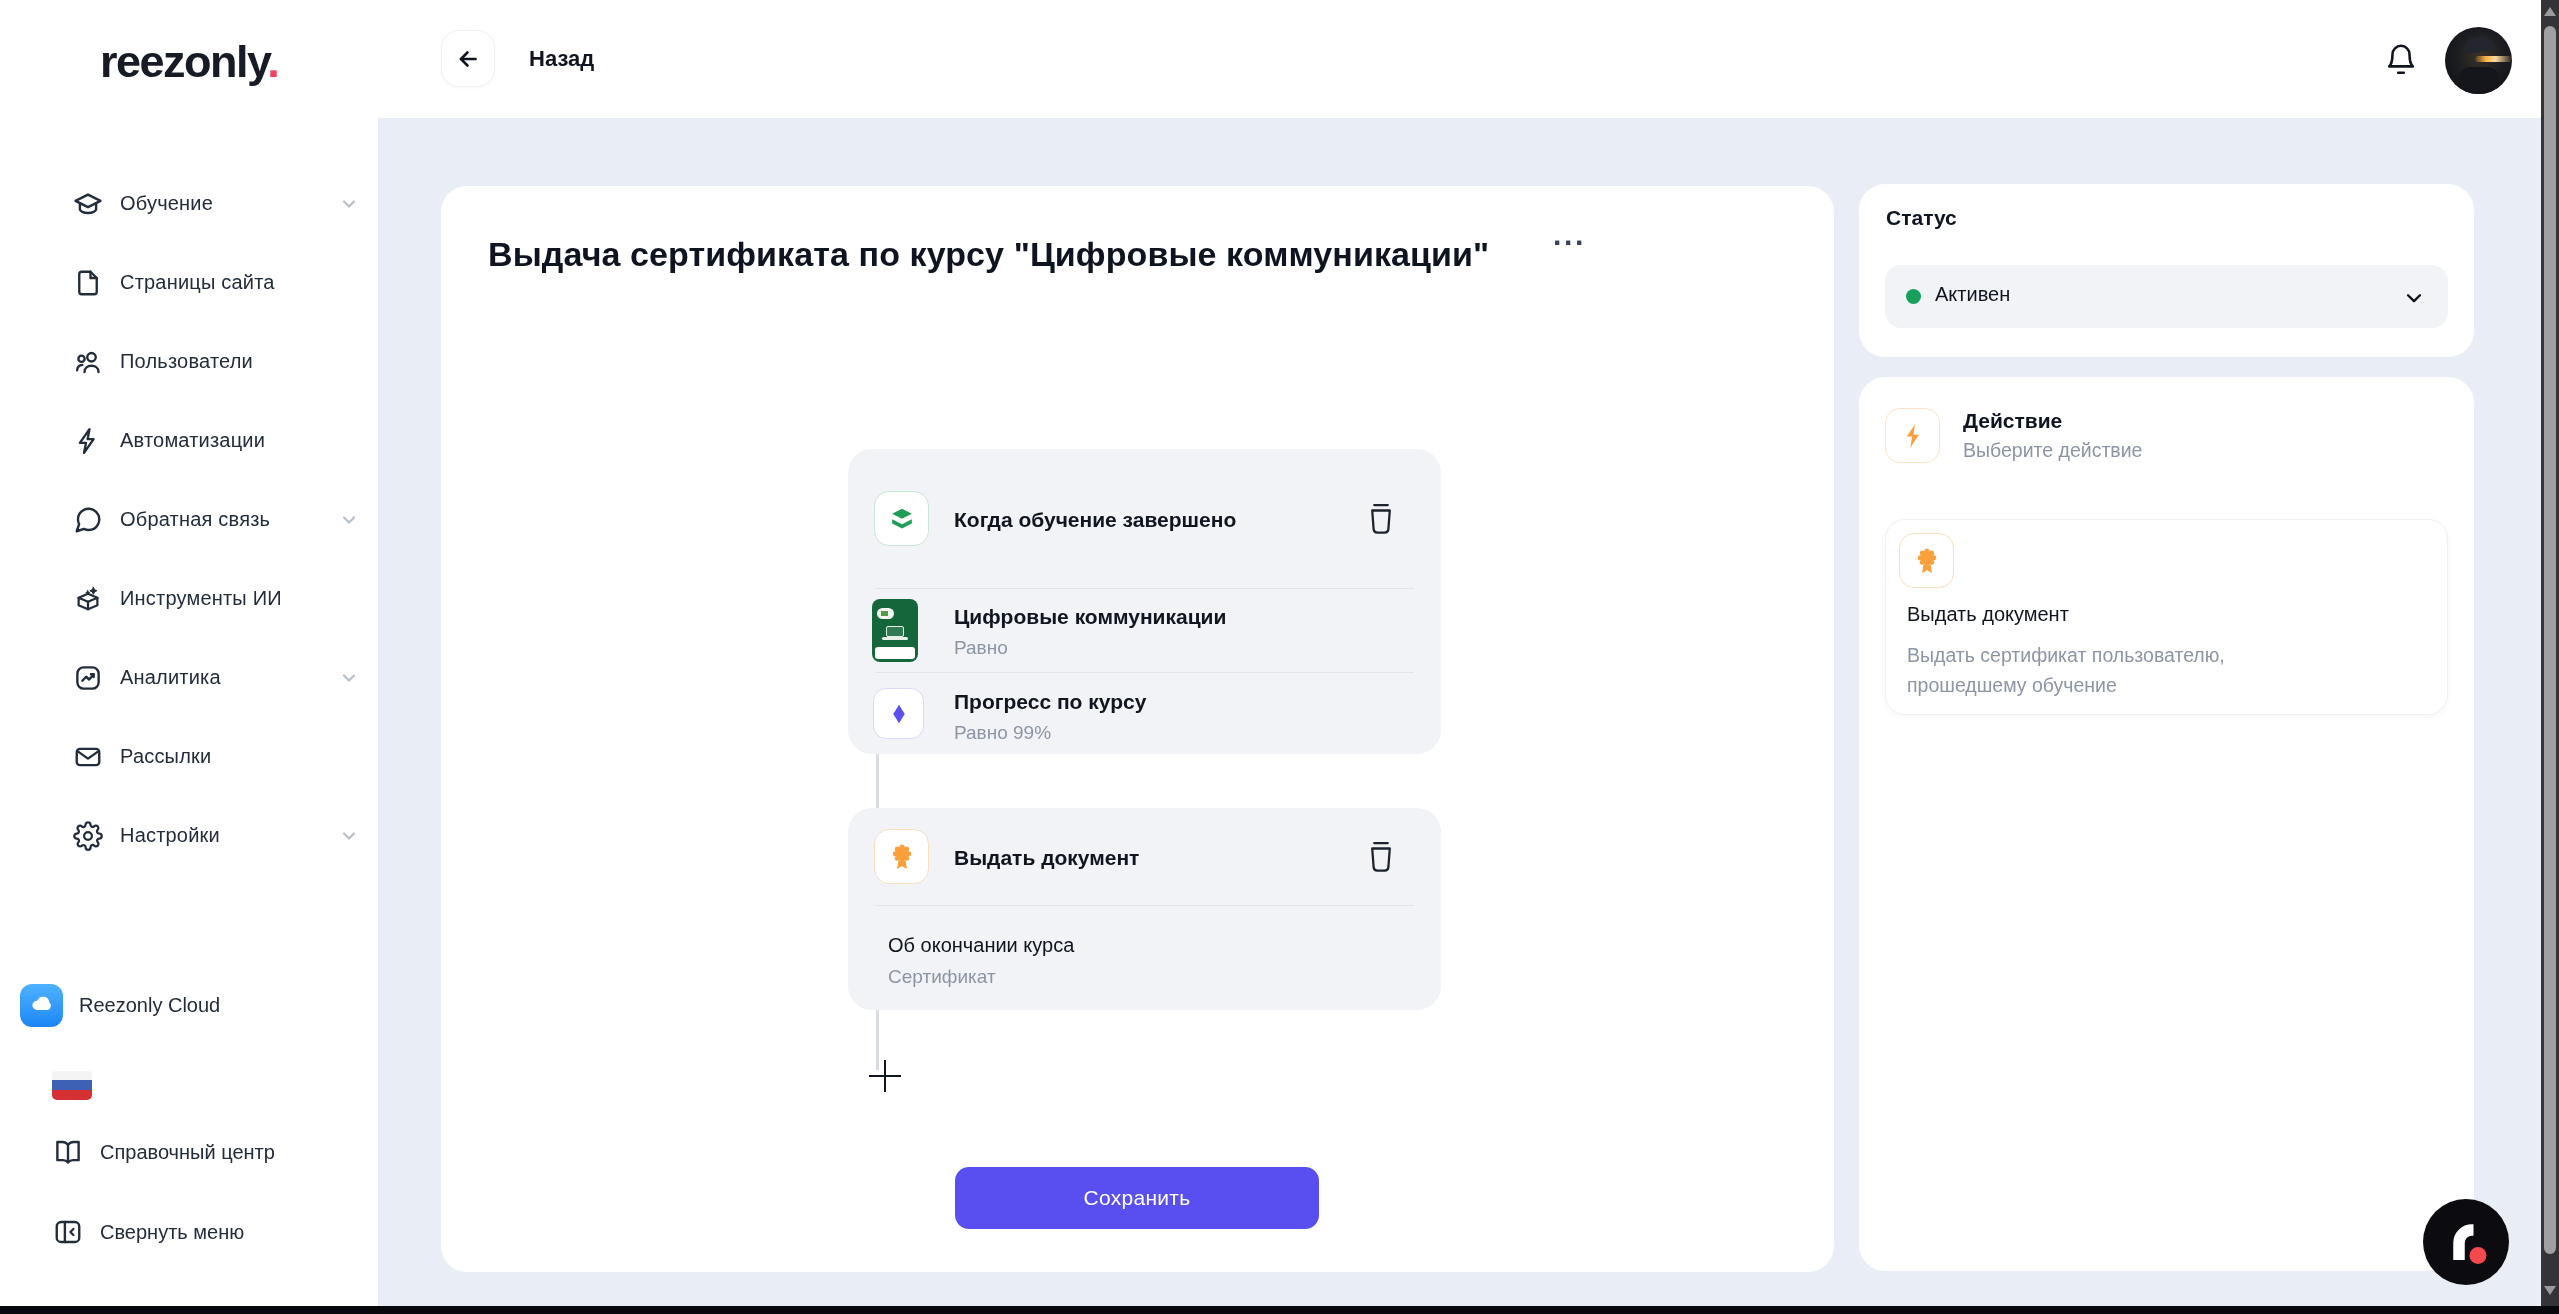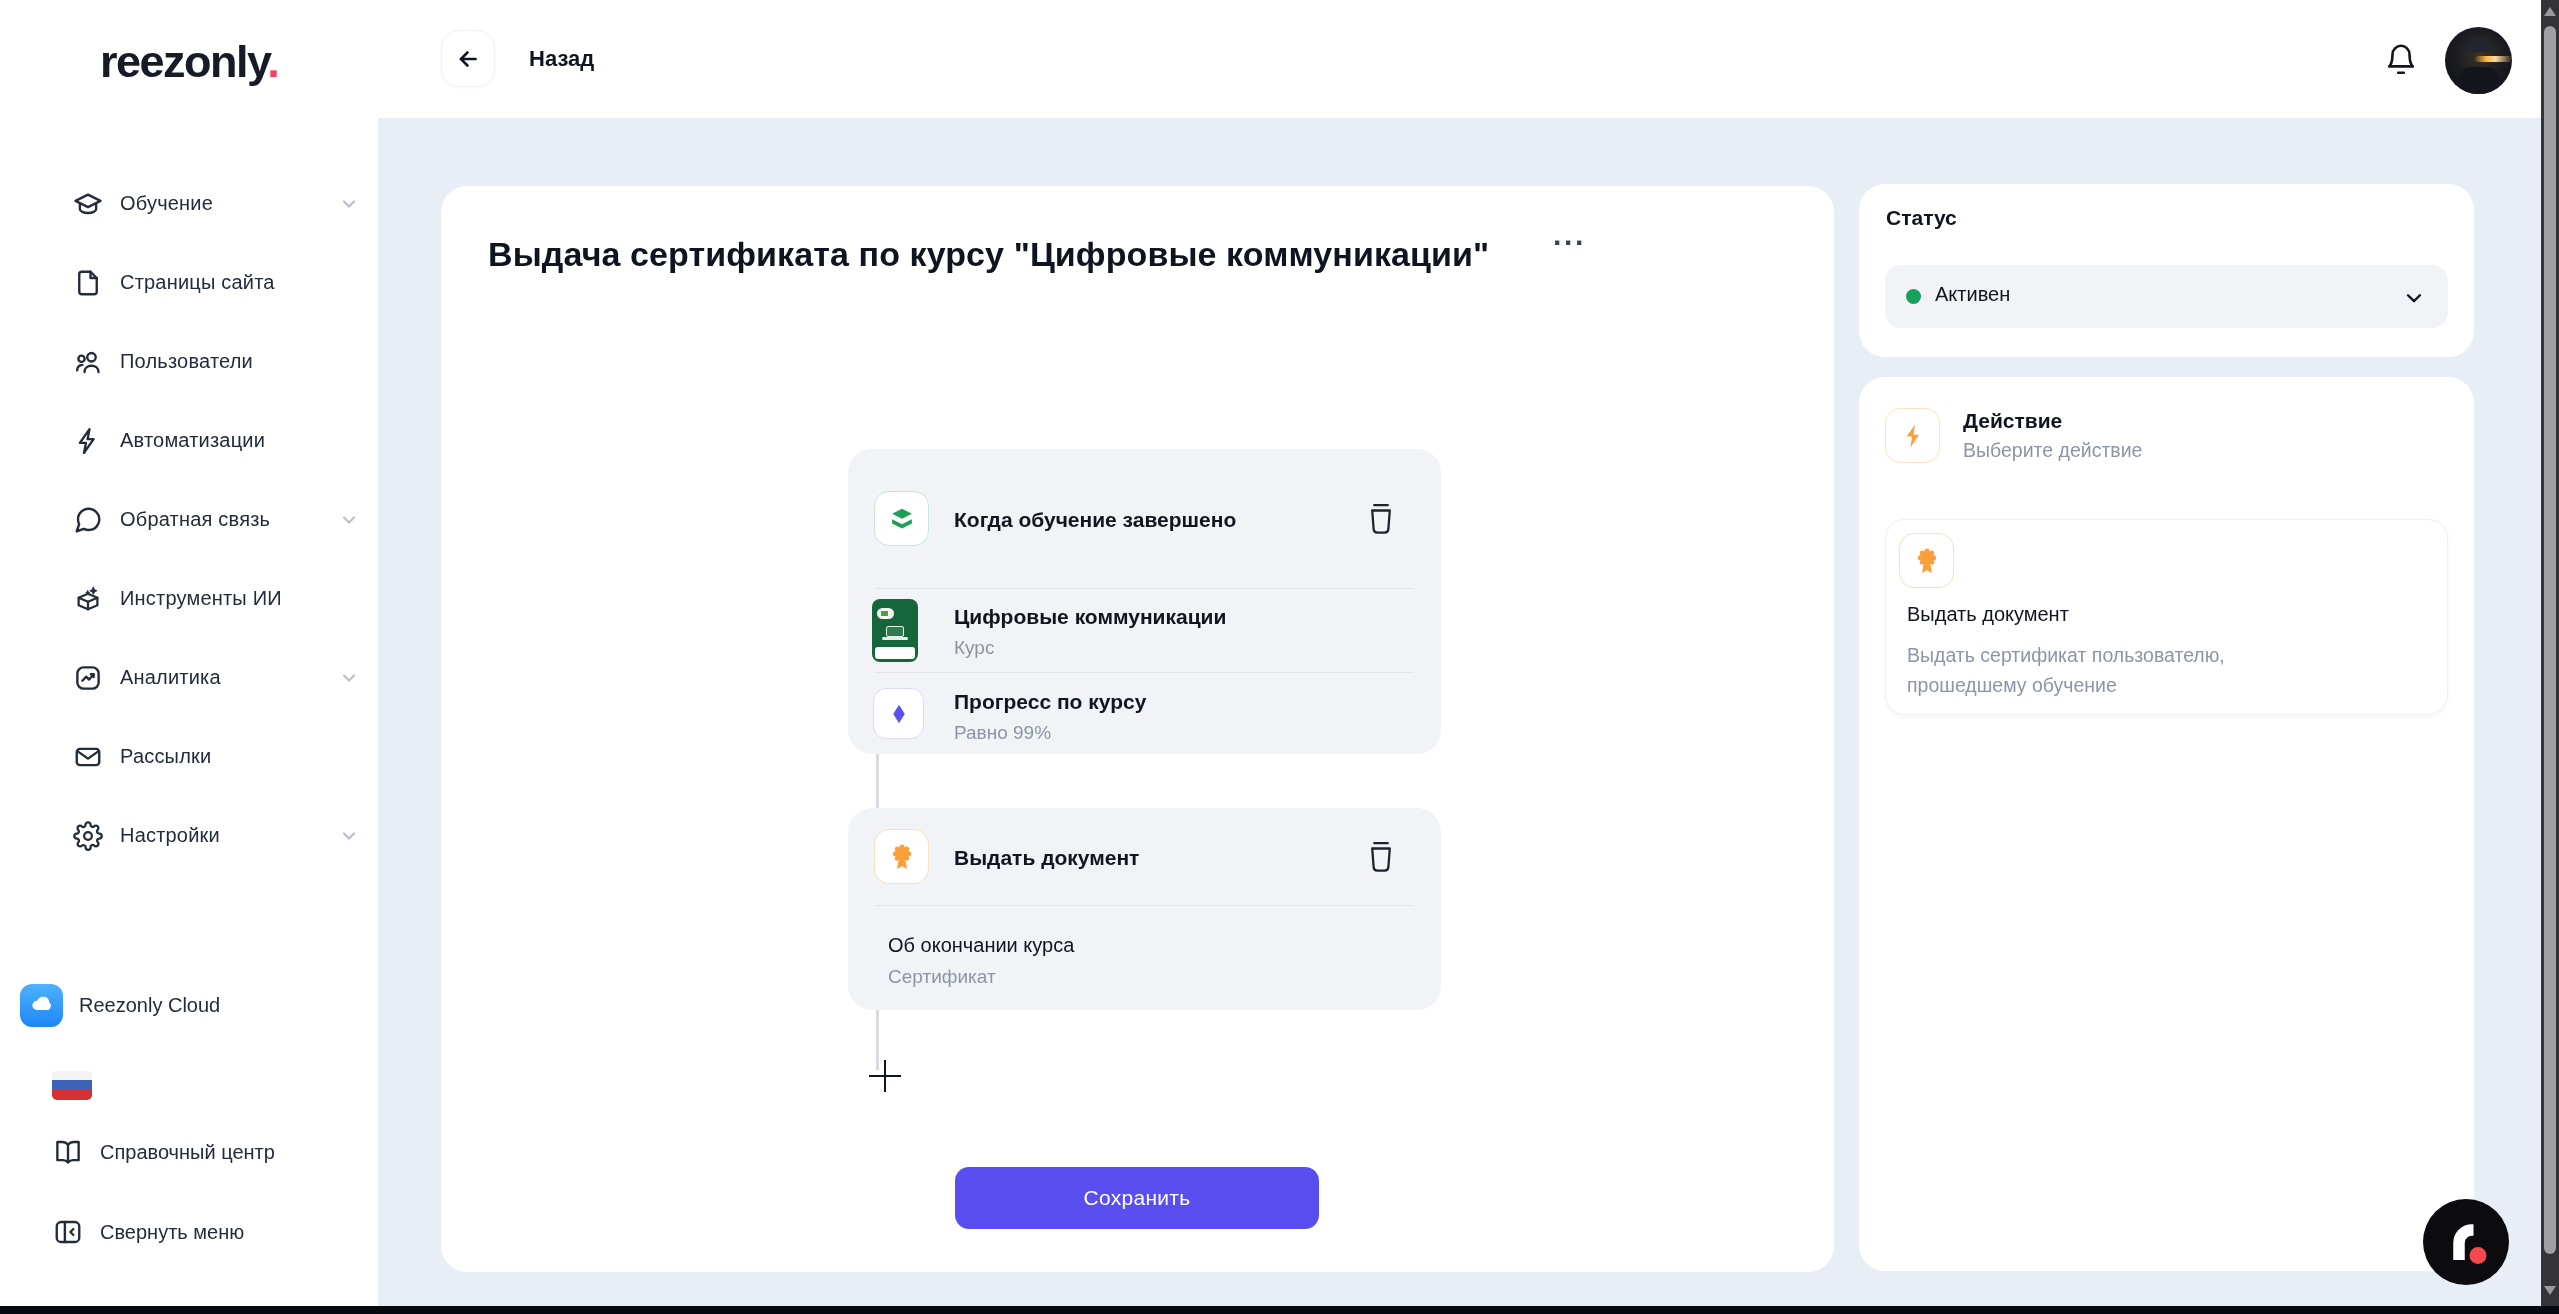--- a/index.html
+++ b/index.html
@@ -319,21 +319,21 @@
 
         <div class="course-thumb">
           <span class="cloud">
               <i></i>
             </span>
             <span class="laptop"></span>
             <span class="base"></span>
             <span class="strip"></span>
         </div>
         <div class="row-title" style="top:156px;">Цифровые коммуникации</div>
-        <div class="row-sub" style="top:188px;">Курс</div>
+        <div class="row-sub" style="top:188px;">Равно</div>
 
         <div class="fc-divider" style="top:223px;"></div>
 
         <div class="progress-icon icon-violet-border">
           <span>
             <svg width="26" height="26" viewBox="0 0 24 24">
                 <path d="M12 3.5 17.3 12 12 20.5 6.7 12z" fill="#5b50ee"></path>
               </svg>
           </span>
         </div>

